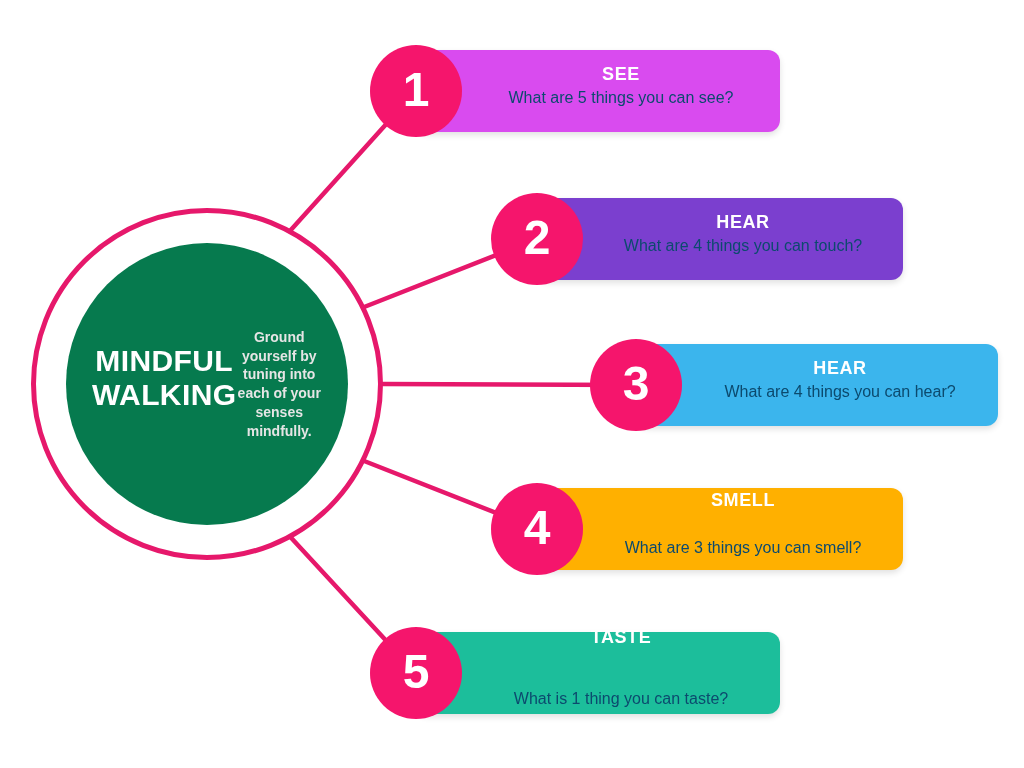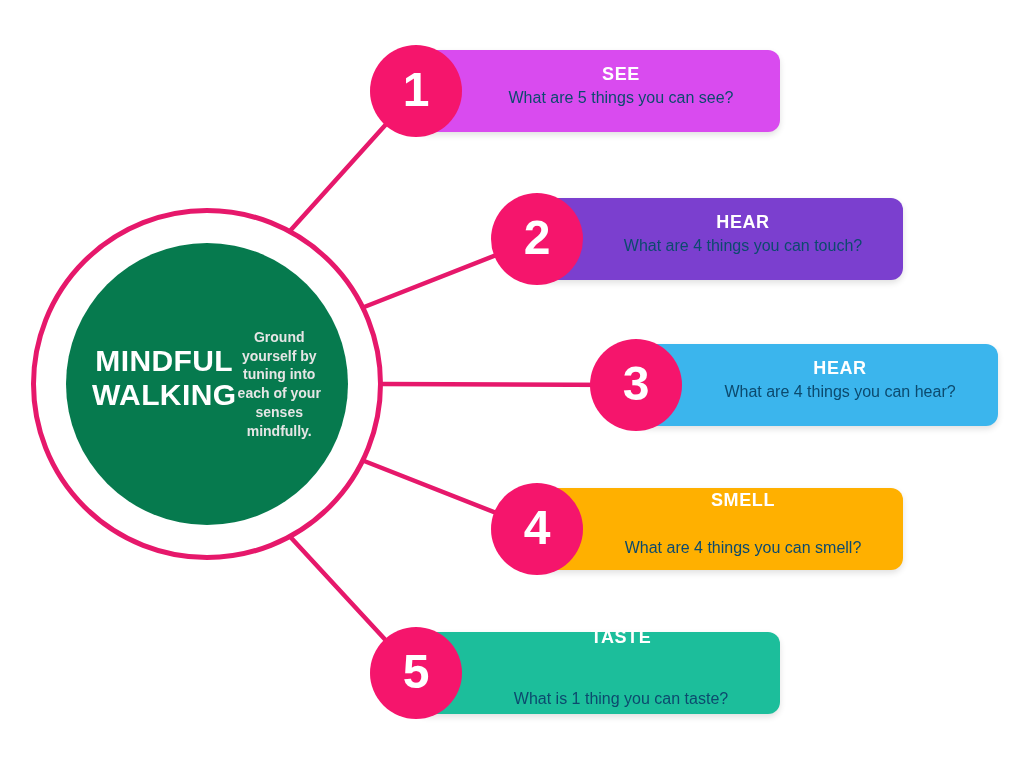--- a/index.html
+++ b/index.html
@@ -195,21 +195,21 @@
     </div>
     <div class="badge">
       <span class="badge-num">3</span>
     </div>
   </div>
 
   <div class="row" style="left:491px; top:483px; width:412px;">
     <div class="pill" style="left:46px; width:366px; background:#FFB000;"></div>
     <div class="pill-inner" style="left:92px; width:320px;gap:24px;">
       <div class="pill-title">SMELL</div>
-      <div class="pill-desc">What are 4 things you can smell?</div>
+      <div class="pill-desc">What are 3 things you can smell?</div>
     </div>
     <div class="badge">
       <span class="badge-num">4</span>
     </div>
   </div>
 
   <div class="row" style="left:370px; top:627px; width:410px;">
     <div class="pill" style="left:46px; width:364px; background:#1CBE9B;"></div>
     <div class="pill-inner" style="left:92px; width:318px;gap:38px;">
       <div class="pill-title">TASTE</div>

